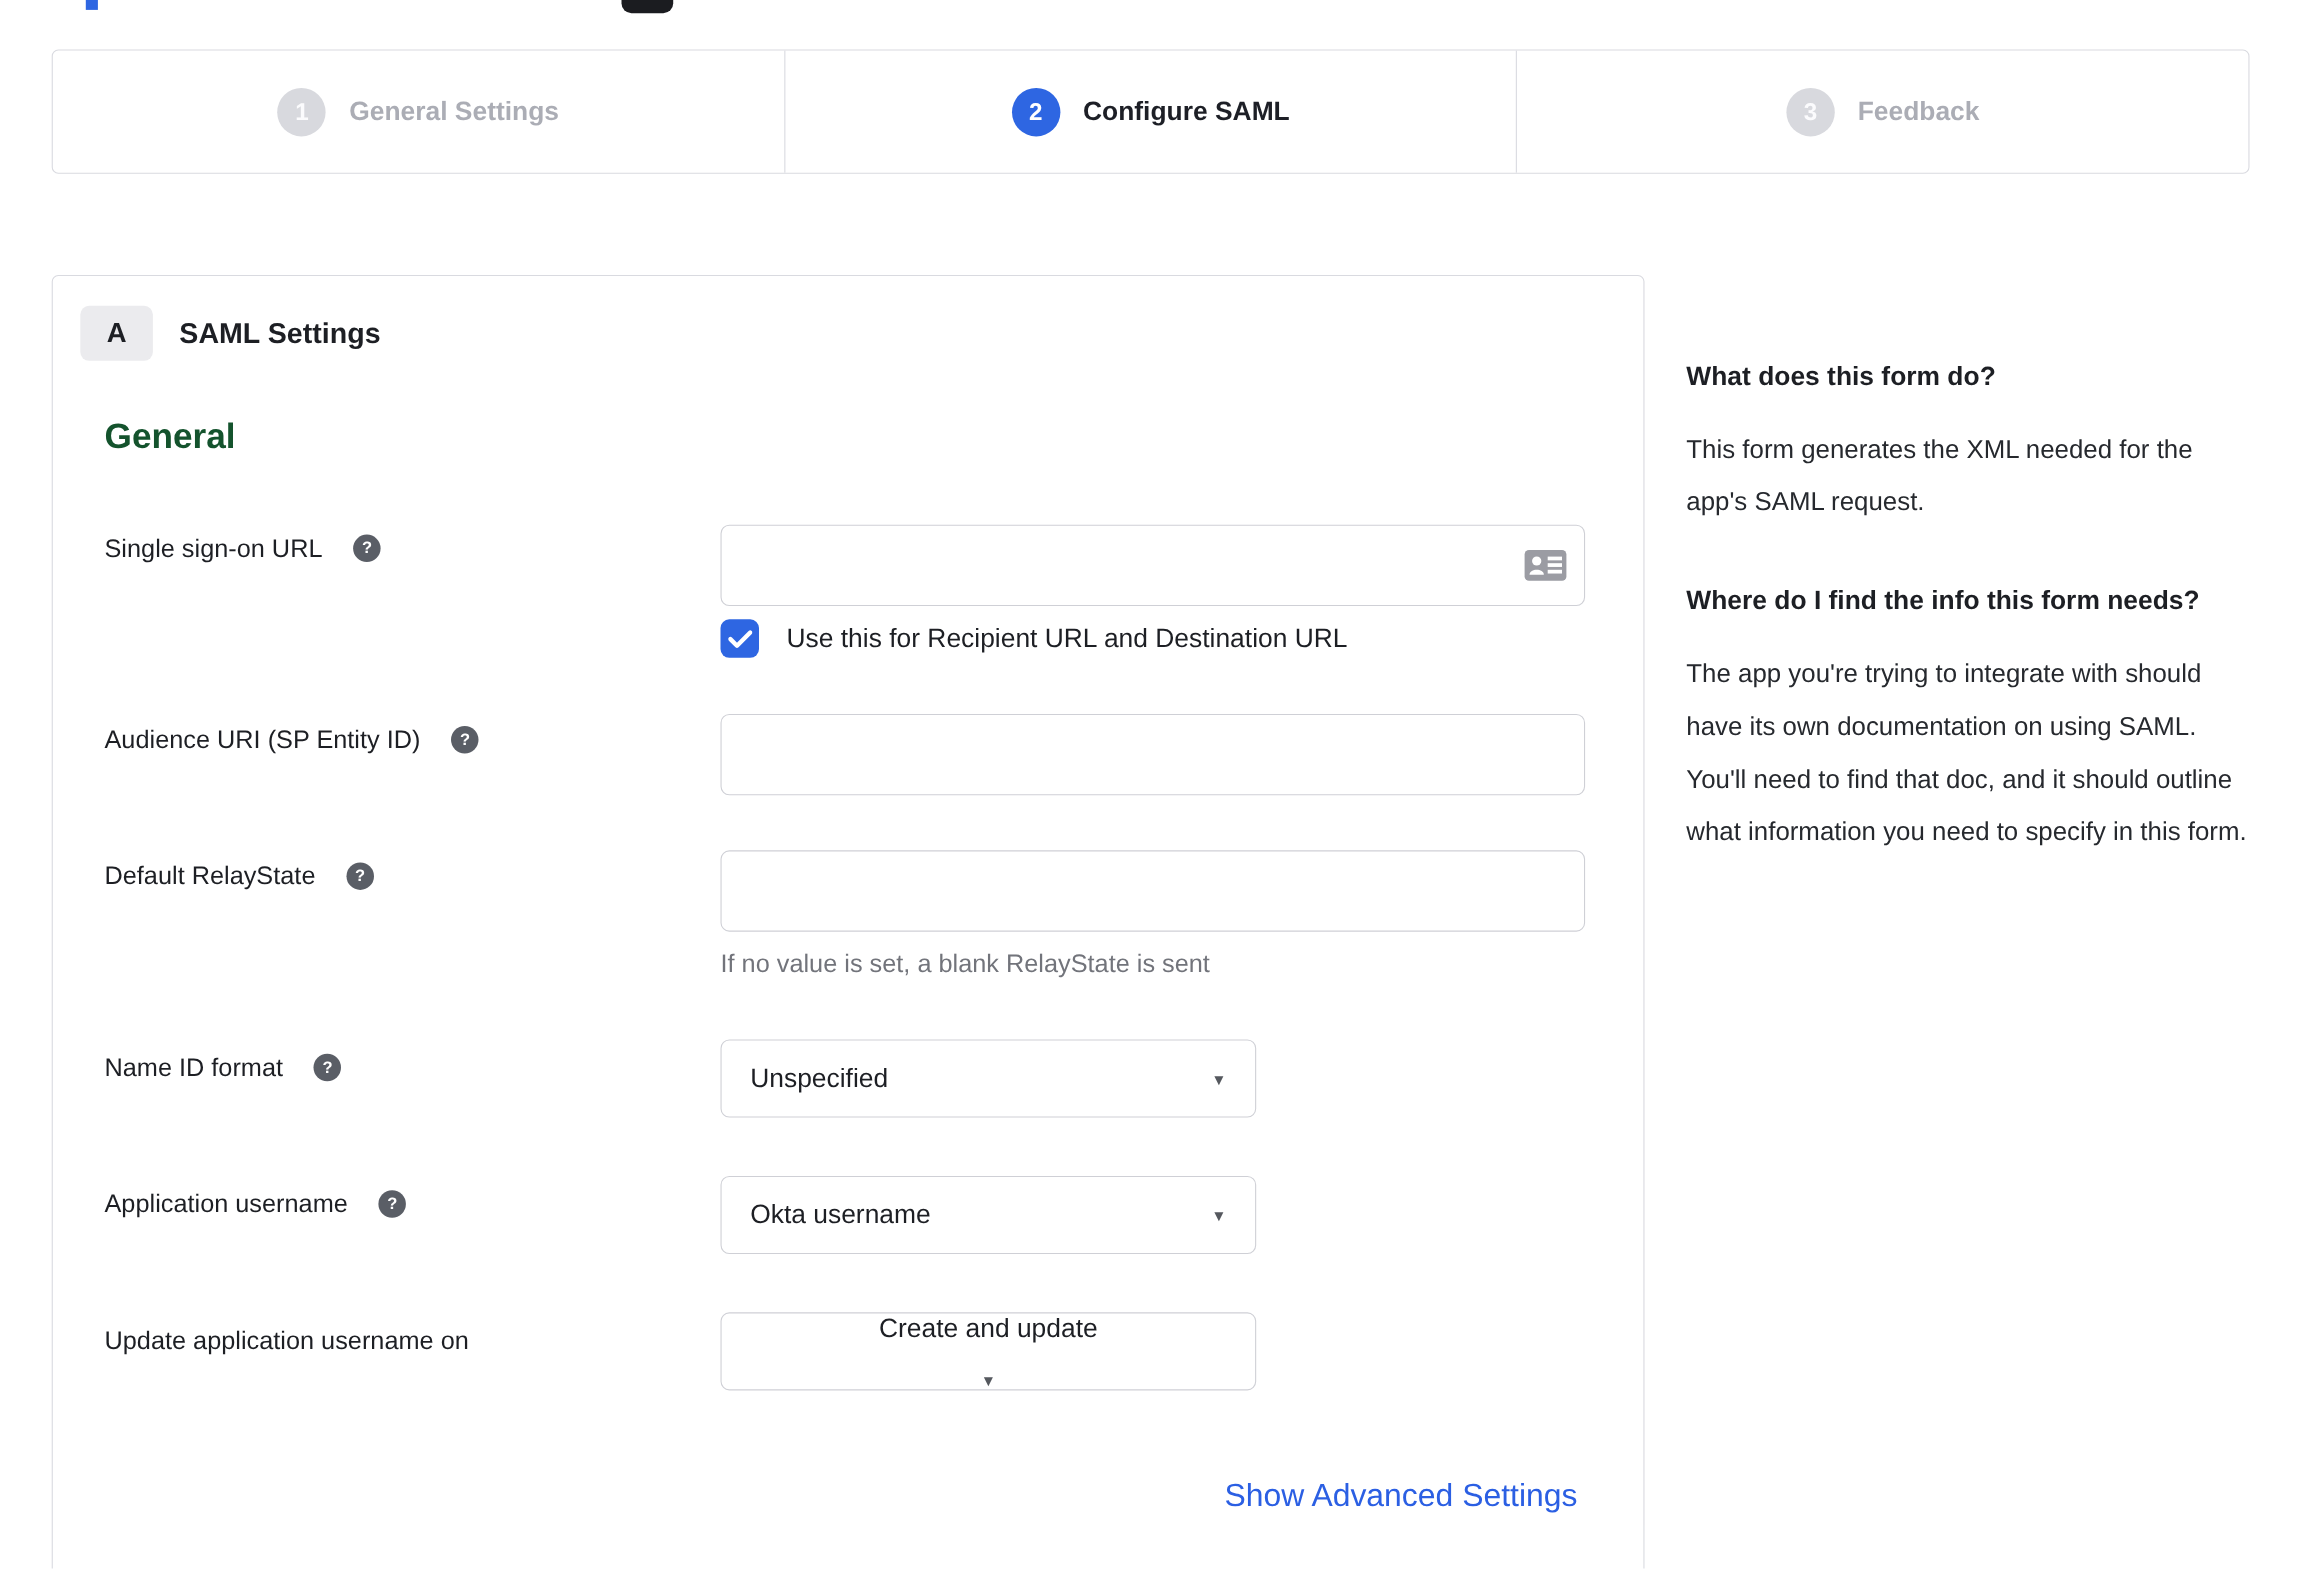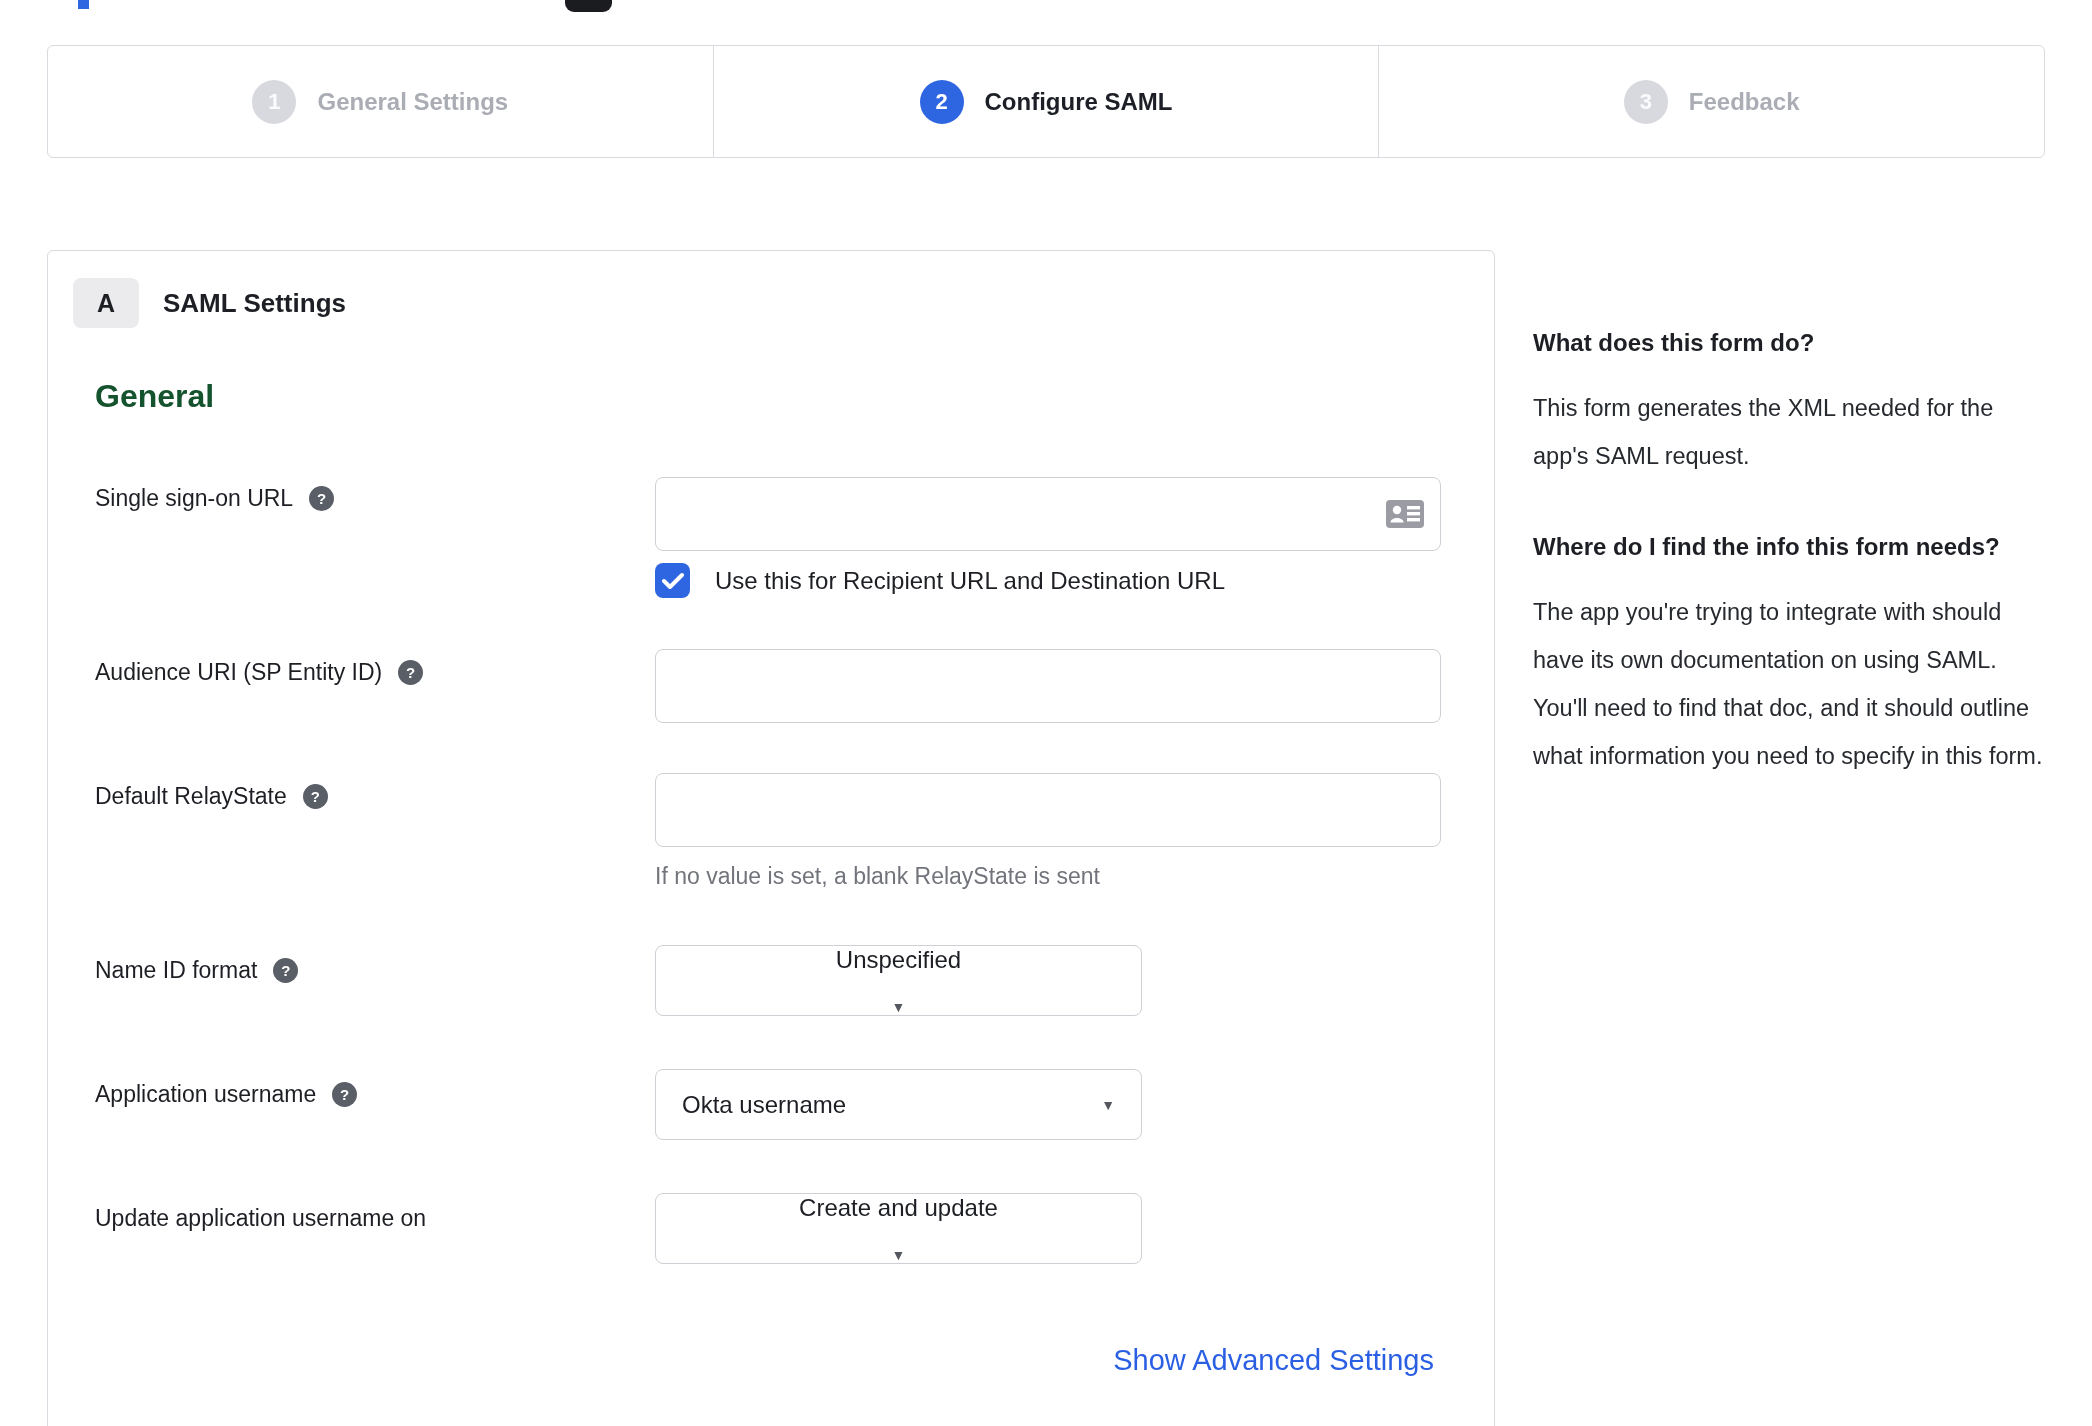--- a/index.html
+++ b/index.html
@@ -53,21 +53,21 @@
     font-size: 26px; font-weight: bold; color: #1d1f24;
   }
   .group-heading {
     position: absolute; left: 47px; top: 127px;
     font-size: 32px; font-weight: bold; color: #14532d;
   }
 
   .field-label {
     position: absolute; left: 47px;
     font-size: 23px; color: #1d1f24;
-    display: flex; align-items: center; gap: 16px;
+    display: flex; align-items: center; gap: 28px;
   }
   .help-icon {
     width: 25px; height: 25px; border-radius: 50%;
     background: #5a5e66; color: #ffffff;
     font-size: 15px; font-weight: bold;
     display: inline-flex; align-items: center; justify-content: center;
     flex: 0 0 auto;
   }
 
   .text-input {
@@ -184,21 +184,21 @@
     <span>Default RelayState</span>
     <span class="help-icon">?</span>
   </div>
   <input class="text-input" style="top: 522px;" type="text" value="">
   <div class="hint" style="top: 612px;">If no value is set, a blank RelayState is sent</div>
 
   <div class="field-label" style="top: 706px;">
     <span>Name ID format</span>
     <span class="help-icon">?</span>
   </div>
-  <div class="dropdown" style="top: 694px; flex-direction: column;">
+  <div class="dropdown" style="top: 694px;">
     <span class="dropdown-value">Unspecified</span>
     <span class="dropdown-arrow">▼</span>
   </div>
 
   <div class="field-label" style="top: 830px;">
     <span>Application username</span>
     <span class="help-icon">?</span>
   </div>
   <div class="dropdown" style="top: 818px;">
     <span class="dropdown-value">Okta username</span>

